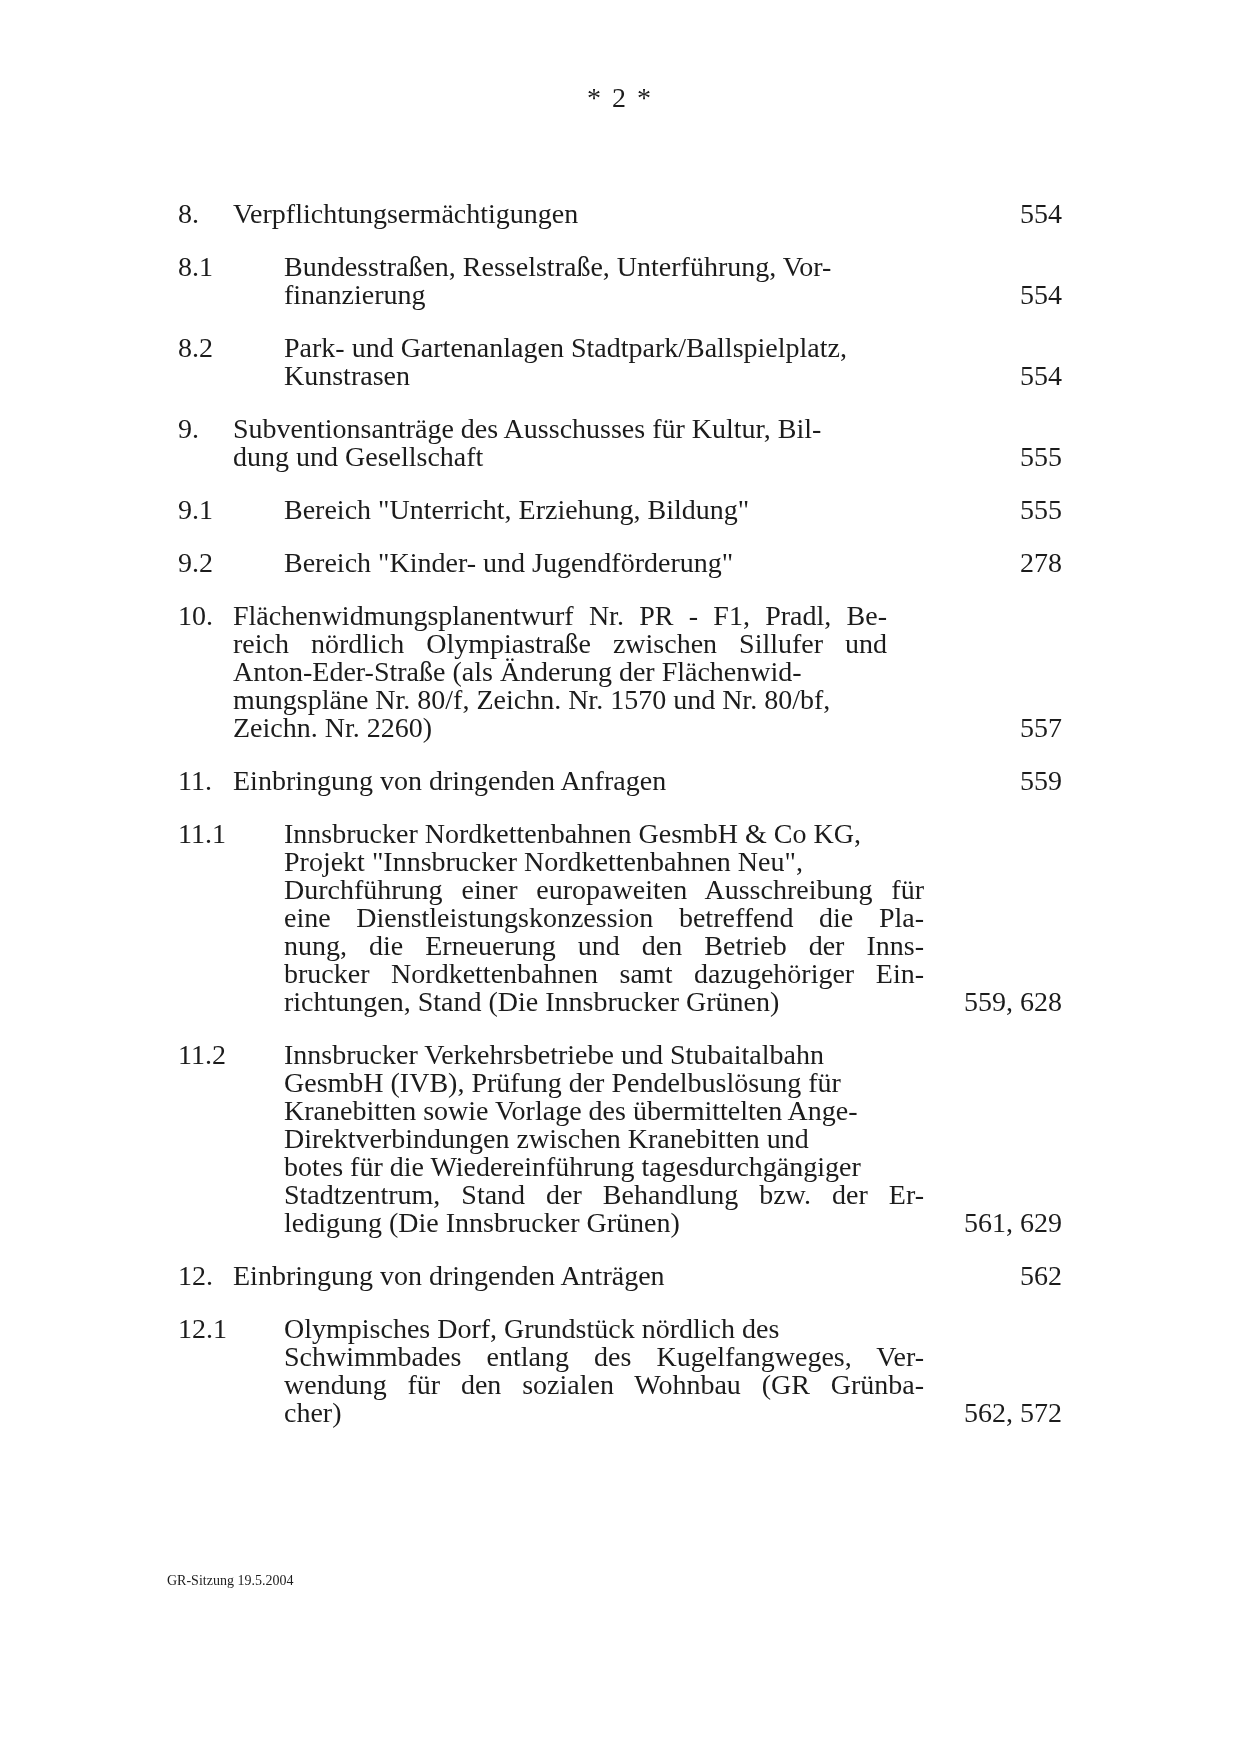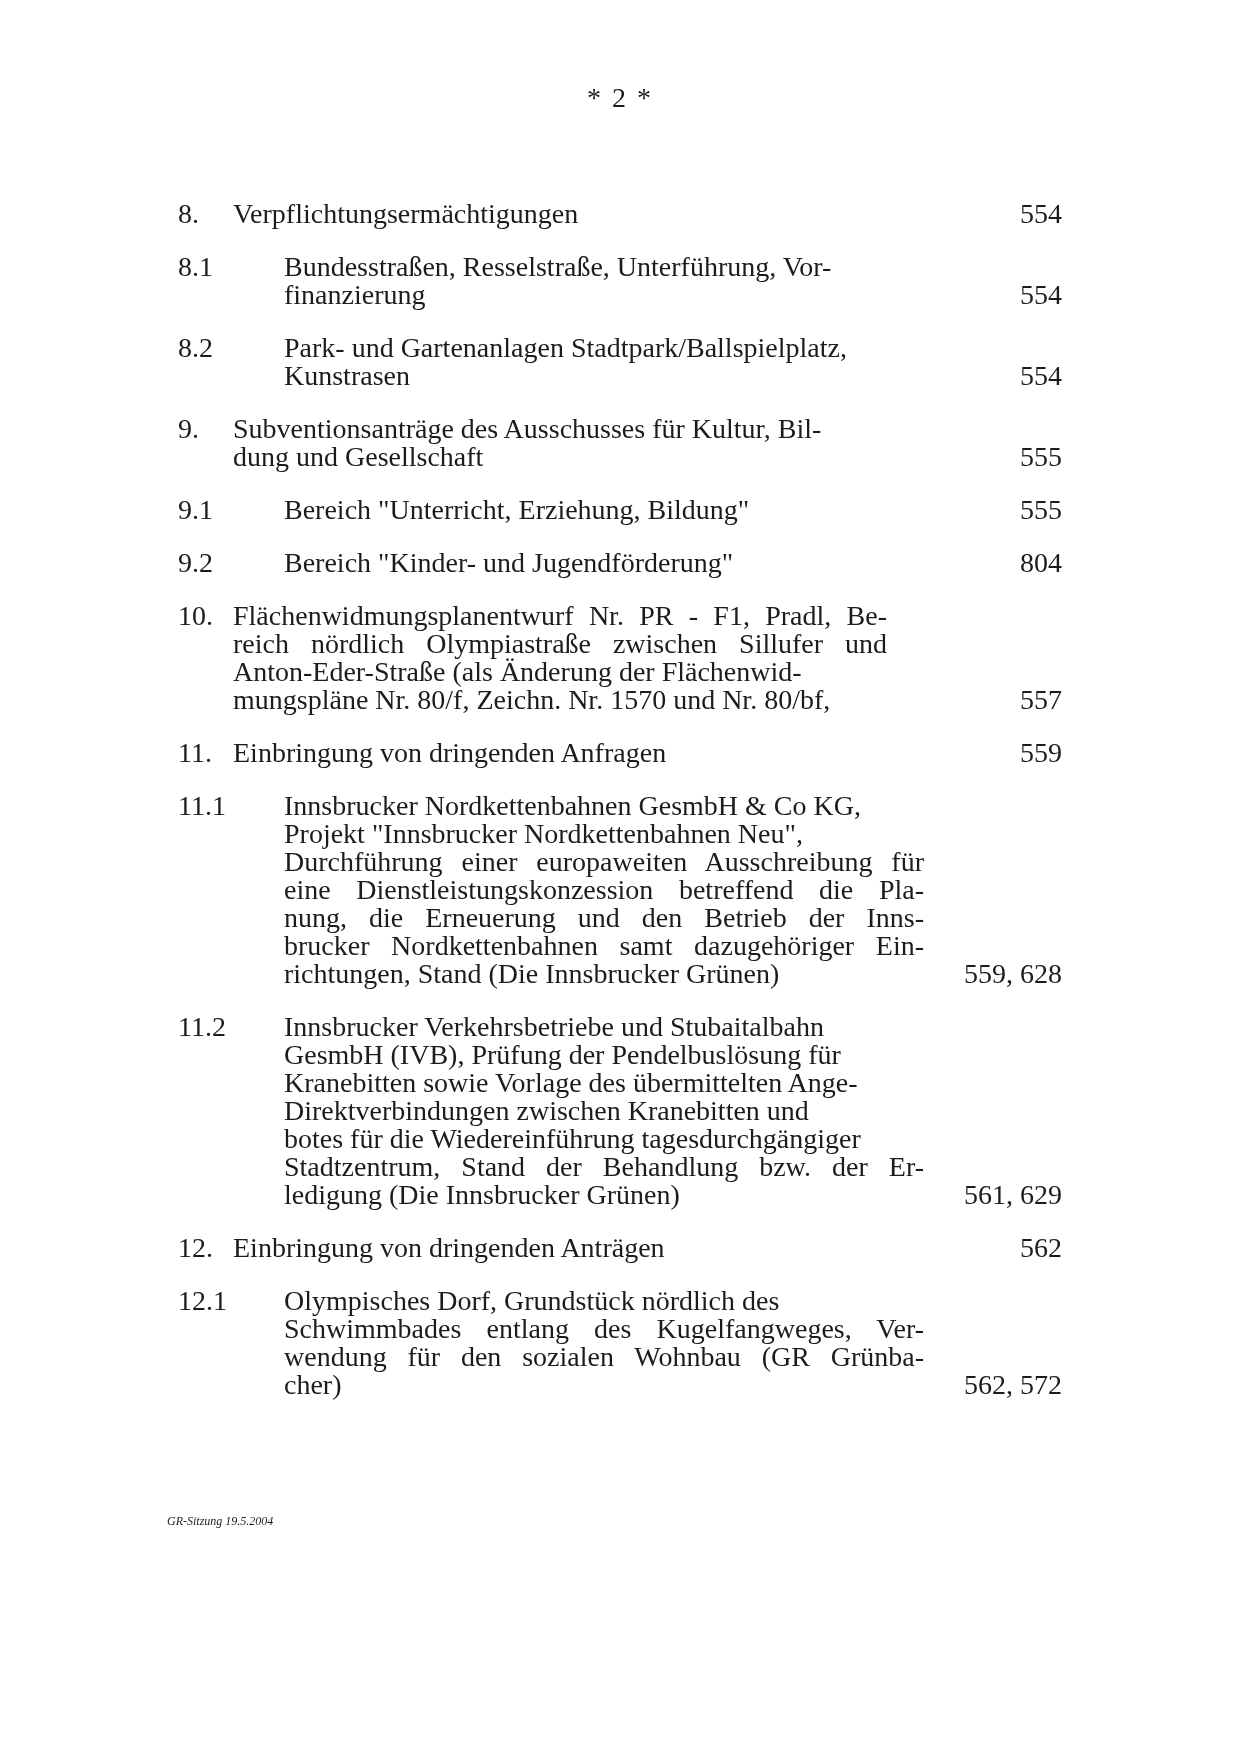--- a/index.html
+++ b/index.html
@@ -57,24 +57,23 @@
   }
   .entry .pages {
     position: absolute;
     right: 0;
     bottom: 0;
     white-space: nowrap;
   }
   .page-footer {
     position: absolute;
     left: 167px;
-    top: 1510px;
-    font-size: 12px;
+    top: 1570px;
+    font-size: 14px;
     line-height: 22px;
-    font-style: italic;
   }
 </style>
 </head>
 <body>
 
 <div class="page">
   <div class="page-header">* 2 *</div>
 
   <div class="toc">
       <div class="entry main">
@@ -113,29 +112,30 @@
         <div class="lines">
           <div class="line">Bereich "Unterricht, Erziehung, Bildung"</div>
         </div>
         <span class="pages">555</span>
       </div>
       <div class="entry sub">
         <span class="num">9.2</span>
         <div class="lines">
           <div class="line">Bereich "Kinder- und Jugendförderung"</div>
         </div>
-        <span class="pages">804</span>
+        <span class="pages">278</span>
       </div>
       <div class="entry main">
         <span class="num">10.</span>
         <div class="lines">
           <div class="line j">Flächenwidmungsplanentwurf Nr. PR - F1, Pradl, Be-</div>
           <div class="line j">reich nördlich Olympiastraße zwischen Sillufer und</div>
           <div class="line">Anton-Eder-Straße (als Änderung der Flächenwid-</div>
           <div class="line">mungspläne Nr. 80/f, Zeichn. Nr. 1570 und Nr. 80/bf,</div>
+          <div class="line">Zeichn. Nr. 2260)</div>
         </div>
         <span class="pages">557</span>
       </div>
       <div class="entry main">
         <span class="num">11.</span>
         <div class="lines">
           <div class="line">Einbringung von dringenden Anfragen</div>
         </div>
         <span class="pages">559</span>
       </div>

